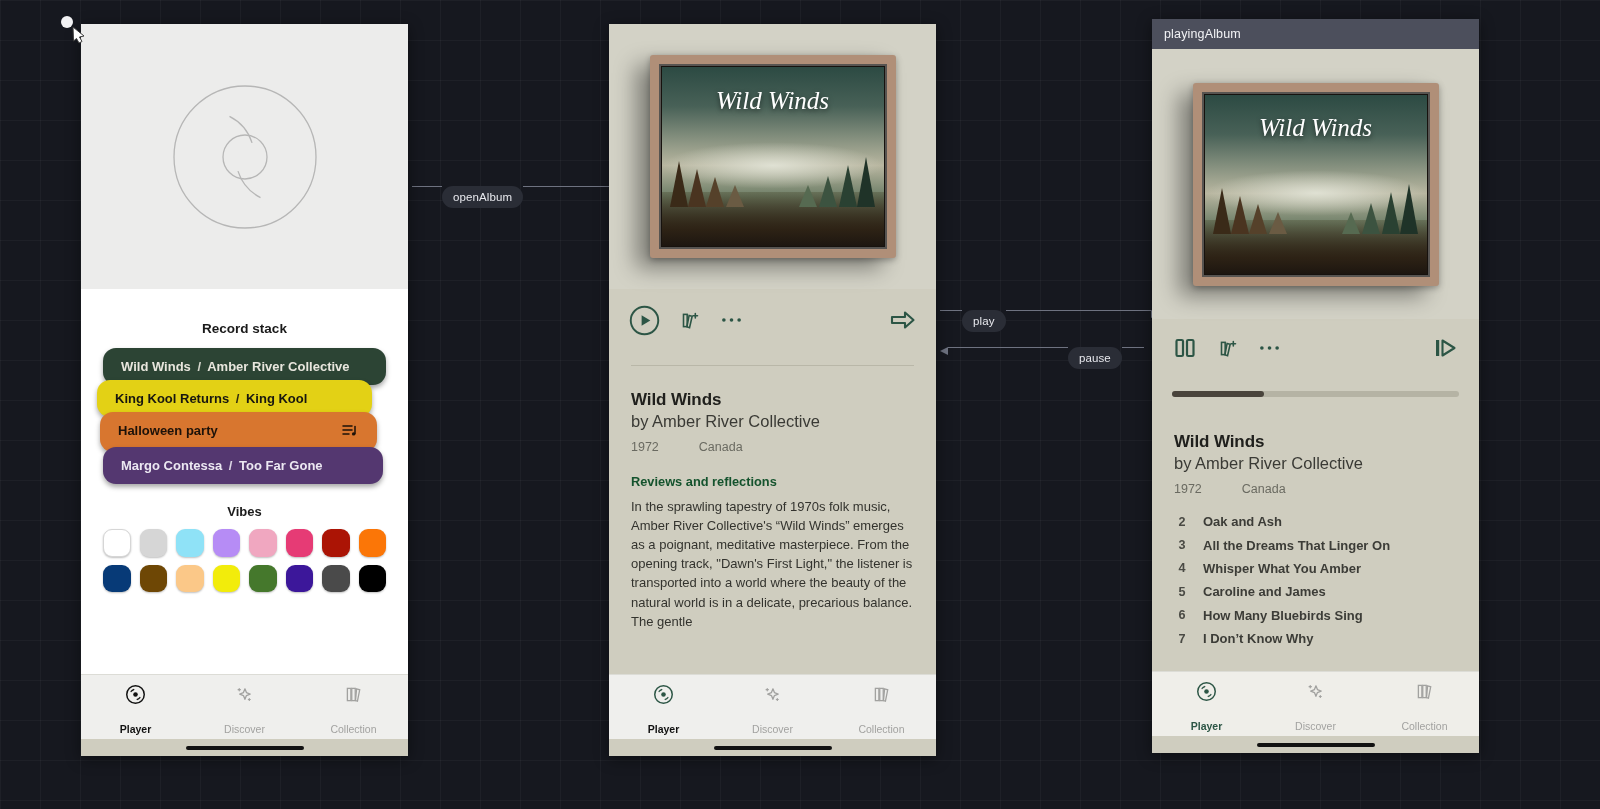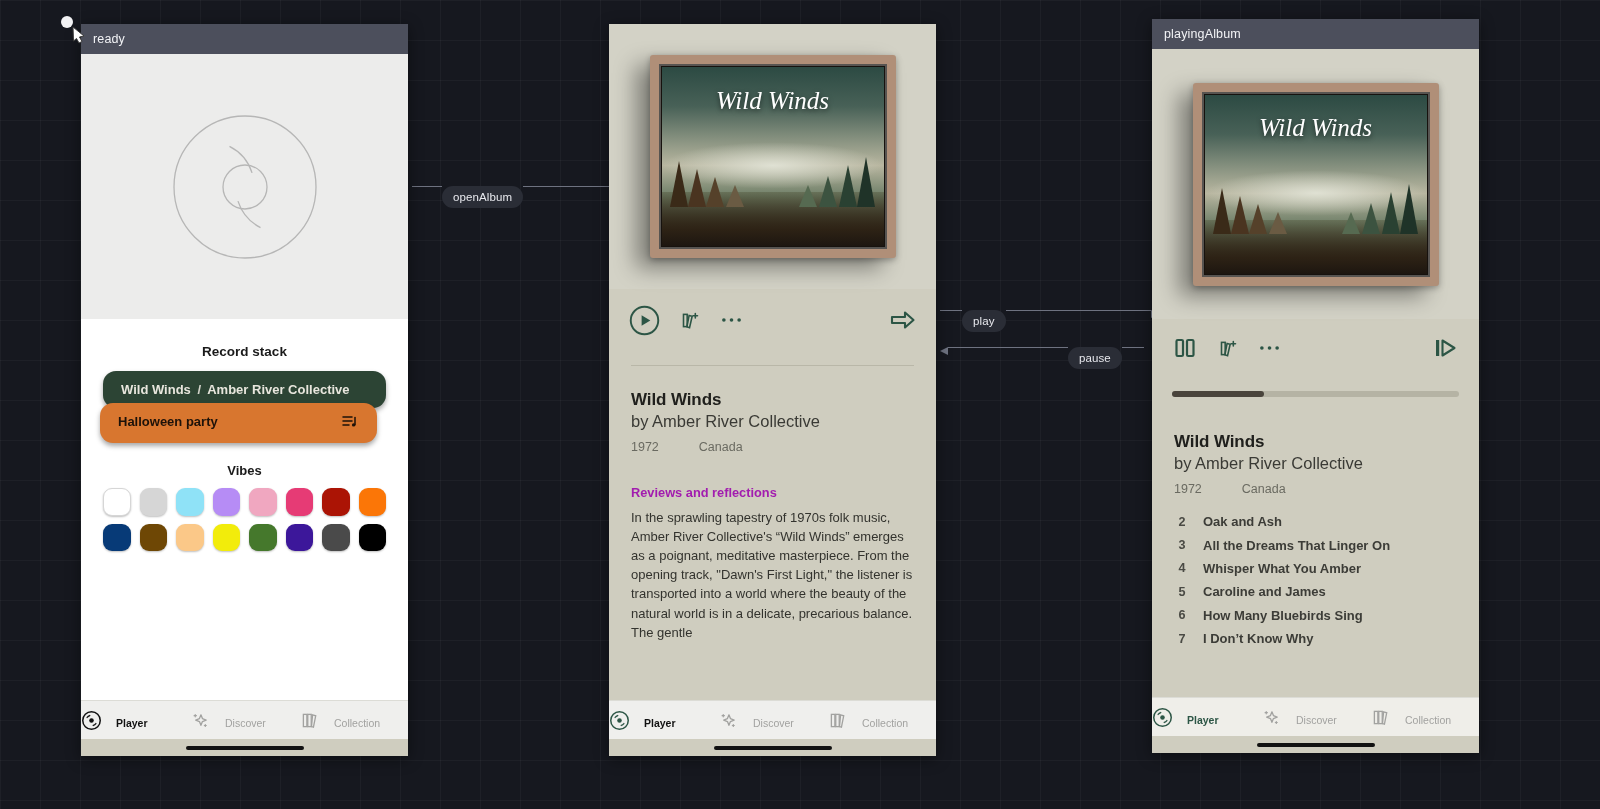--- a/index.html
+++ b/index.html
@@ -45,21 +45,21 @@
   .panel-title {
     background: #4c4f5c; color: #f2f3f6;
     font-size: 12.5px; padding: 8px 12px;
     flex: 0 0 auto; letter-spacing: .15px;
   }
   .panel-body { flex: 1 1 auto; position: relative; overflow: hidden; display:flex; flex-direction:column; }
 
   
   .hero-blank { background: #ececeb; flex: 0 0 auto; display:flex; align-items:center; justify-content:center; }
   .disc-placeholder { opacity: .55; }
-  .p1-content { background: #fff; flex: 1 1 auto; padding: 25px 22px 0; overflow: hidden; }
+  .p1-content { background: #fff; flex: 1 1 auto; padding: 32px 22px 0; overflow: hidden; }
   .section-title { text-align: center; font-size: 13.5px; font-weight: bold; color: #1a1a1a; }
 
   .stack { margin-top: 12px; position: relative; }
   .record {
     border-radius: 13px; padding: 11px 18px;
     font-size: 13px; font-weight: bold;
     display: flex; align-items: flex-start; justify-content: space-between;
     box-shadow: 0 3px 5px rgba(0,0,0,.35);
     position: relative;
   }
@@ -70,21 +70,21 @@
   .swatch { aspect-ratio: 1 / 1; border-radius: 9px; box-shadow: 0 1px 2px rgba(0,0,0,.25); }
   .swatch.outlined { border: 1px solid #d6d6d6; }
 
   
   .tabbar {
     flex: 0 0 auto; background: #efefed;
     border-top: 1px solid #dcdcd6;
     display: flex; padding: 9px 0 4px;
   }
   .panel.dark-tab .tabbar { background:#efeee9; }
-  .tab { flex: 1 1 0; display: flex; flex-direction: row; align-items: center; gap: 14px; }
+  .tab { flex: 1 1 0; display: flex; flex-direction: column; align-items: center; gap: 14px; }
   .tab-label { font-size: 10.5px; }
   .tab.active .tab-label { color: #111; font-weight: bold; }
   .tab.inactive .tab-label { color: #a2a2a0; }
   .tab.active.green .tab-label { color: #2c5545; font-weight: bold; }
   .home-indicator { height: 4px; width: 118px; background: #111; border-radius: 3px; margin: 7px auto 6px; }
 
   
   .art-wrap { flex: 0 0 auto; background: #d3d2c6; display: flex; align-items: center; justify-content: center; }
   .frame {
     position: relative;
@@ -123,21 +123,21 @@
   .spacer { flex: 1 1 auto; }
   .divider { height: 1px; background: #b9b7a8; margin: 0 22px; flex: 0 0 auto; }
   .progress-track { height: 6px; background: #b5b3a4; border-radius: 4px; margin: 0 20px; flex: 0 0 auto; position: relative; }
   .progress-fill { position: absolute; left:0; top:0; bottom:0; background: #4a443c; border-radius: 4px; }
 
   
   .meta { flex: 0 0 auto; padding: 0 22px; }
   .album-name { font-size: 17px; font-weight: bold; color: #20201d; letter-spacing: -.1px; }
   .album-artist { font-size: 16.5px; color: #3a3a35; margin-top: 2px; }
   .album-facts { font-size: 12.5px; color: #6a6a61; margin-top: 9px; display: flex; gap: 40px; }
-  .reviews-head { font-size: 12.8px; font-weight: bold; color: #a21caf; padding: 0 22px; margin-top: 31px; flex:0 0 auto;}
+  .reviews-head { font-size: 12.8px; font-weight: bold; color: #14532d; padding: 0 22px; margin-top: 20px; flex:0 0 auto;}
   .review-body { font-size: 13px; line-height: 1.47; color: #33332e; padding: 8px 22px 0; overflow: hidden; flex: 1 1 auto; }
 
   
   .tracks { flex: 1 1 auto; padding: 0 22px; overflow: hidden; margin-top: 14px; }
   .track { display: flex; align-items: center; gap: 13px; height: 23.4px; }
   .track-num { width: 16px; text-align: center; font-size: 12.6px; font-weight: bold; color: #4a4a44; flex:0 0 auto;}
   .track-name { font-size: 13px; font-weight: bold; color: #3c3c37; }
   .track.playing .track-name { color: #2c5545; }
 
   .cursor { position: absolute; z-index: 50; }
@@ -167,53 +167,66 @@
 </div>
 
 <div class="cursor" style="left:56px; top:12px;">
   <svg width="34" height="34" viewBox="0 0 34 34">
     <circle cx="11" cy="10" r="6" fill="#f2f2f4"></circle>
     <path d="M17 15 L28 24 L23.5 25 L26 29.5 L23 31 L20.5 26.5 L17.5 29 Z" fill="#ffffff" stroke="#3a3a3a" stroke-width="1"></path>
   </svg>
 </div>
 
 <div class="panel" style="left:81px; top:24px; width:327px; height:732px;">
-  <div class="panel-title">ready</div>
   <div class="panel-body">
 
     <div class="hero-blank" style="height:265px;">
       <svg class="disc-placeholder" width="150" height="150" viewBox="0 0 150 150">
         <circle cx="75" cy="75" r="71" fill="none" stroke="#8b8b8b" stroke-width="1.3"></circle>
         <circle cx="75" cy="75" r="22" fill="none" stroke="#8b8b8b" stroke-width="1.3"></circle>
         <path d="M54 37 A45 45 0 0 1 80 60" fill="none" stroke="#8b8b8b" stroke-width="1.3" transform="rotate(8 75 75)"></path>
         <path d="M96 113 A45 45 0 0 1 70 90" fill="none" stroke="#8b8b8b" stroke-width="1.3" transform="rotate(8 75 75)"></path>
       </svg>
     </div>
 
     <div class="p1-content">
       <div class="section-title">Record stack</div>
 
       <div class="stack">
         <div class="record" style="background:#2c4434; color:#e8e6dd; width:100%; margin-left:0;">
           <span>
             <span>Wild Winds</span>
             <span class="sep">/</span>
             <span>Amber River Collective</span>
+          </span>
+        </div>
+        <div class="record" style="background:#e3d115; color:#181710; width:97%; margin:-5px 0 0 -6px;">
+          <span>
+            <span>King Kool Returns</span>
+            <span class="sep">/</span>
+            <span>King Kool</span>
           </span>
         </div>
         <div class="record" style="background:#d8762f; color:#1d1209; width:98%; margin:-5px 8px 0 -3px;">
           <span>
             <span>Halloween party</span>
           </span>
           <span>
             <svg width="17" height="15" viewBox="0 0 17 15">
               <path d="M1 3h9M1 7h9M1 11h6" stroke="#1d1209" stroke-width="1.5" fill="none" stroke-linecap="round"></path>
               <path d="M13 3.5v7.2" stroke="#1d1209" stroke-width="1.5" fill="none" stroke-linecap="round"></path>
               <circle cx="11.6" cy="10.9" r="1.7" fill="#1d1209"></circle>
             </svg>
+          </span>
+        </div>
+        <div class="record" style="background:#543770; color:#ece8f2; width:99%; margin:-5px 0 0 0;">
+          <span>
+            <span>Margo Contessa</span>
+            <span class="sep">/</span>
+            <span>Too Far Gone</span>
           </span>
         </div>
       </div>
 
       <div class="vibes-title">Vibes</div>
       <div class="swatch-grid">
         <div class="swatch outlined" style="background:#ffffff"></div>
         <div class="swatch" style="background:#d6d6d6"></div>
         <div class="swatch" style="background:#8fe2f7"></div>
         <div class="swatch" style="background:#b68cf5"></div>

